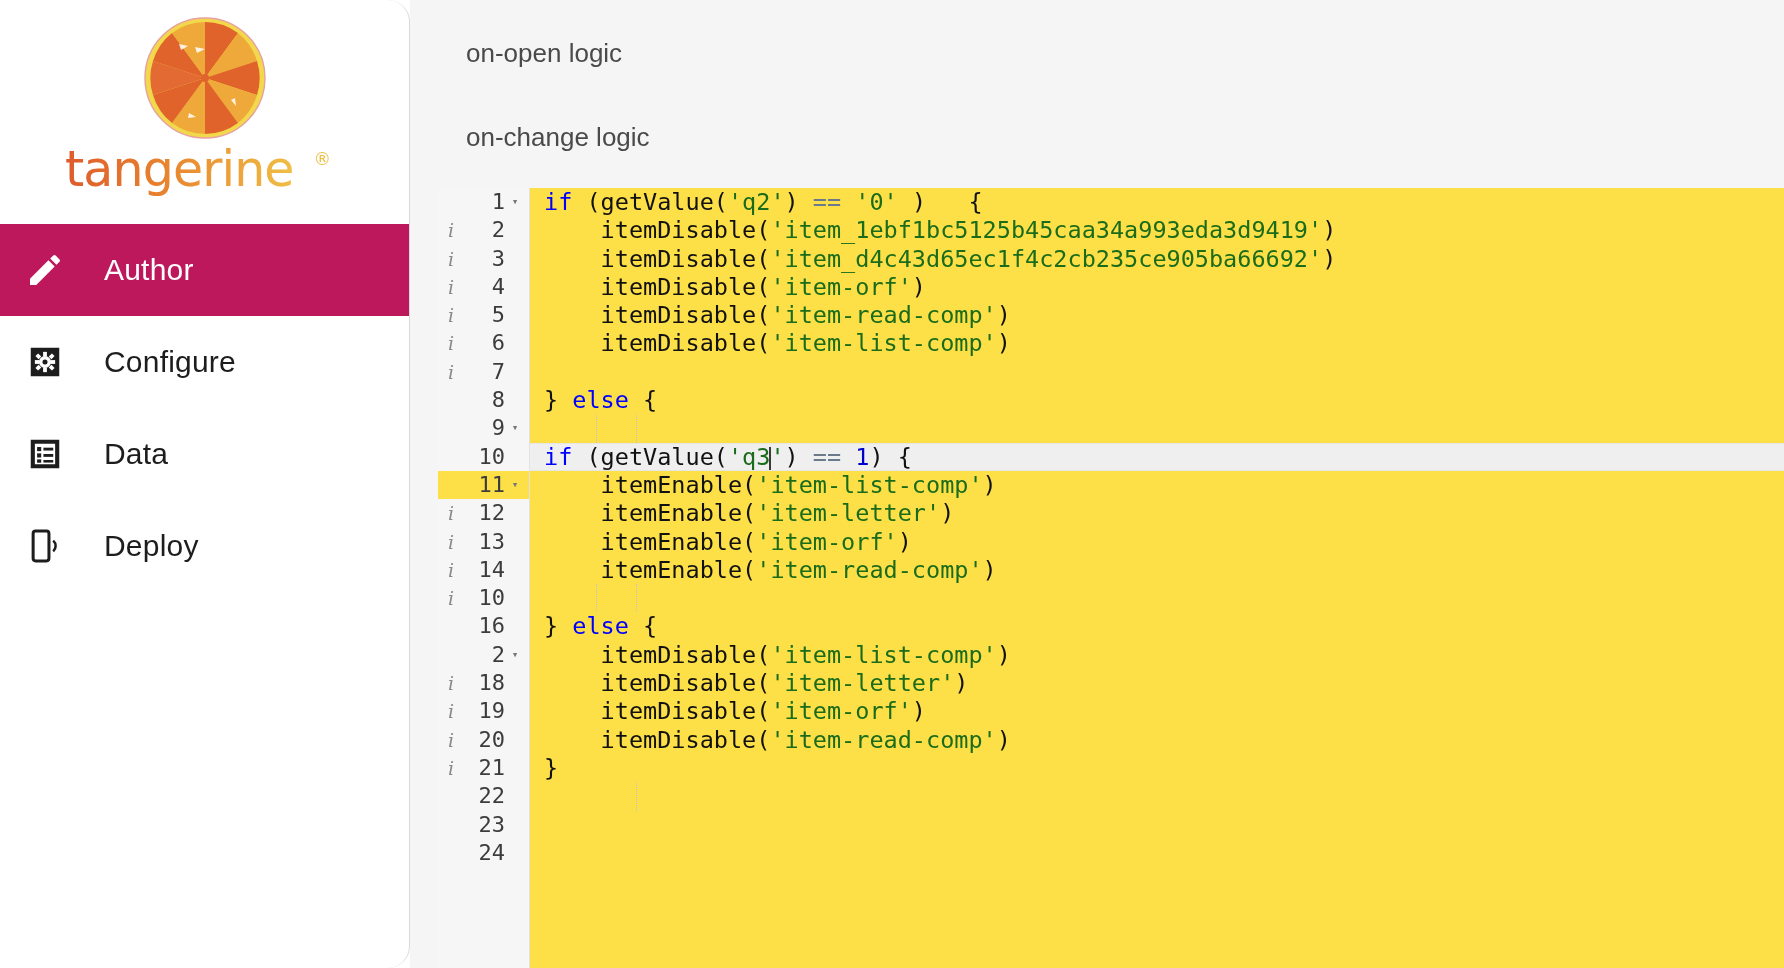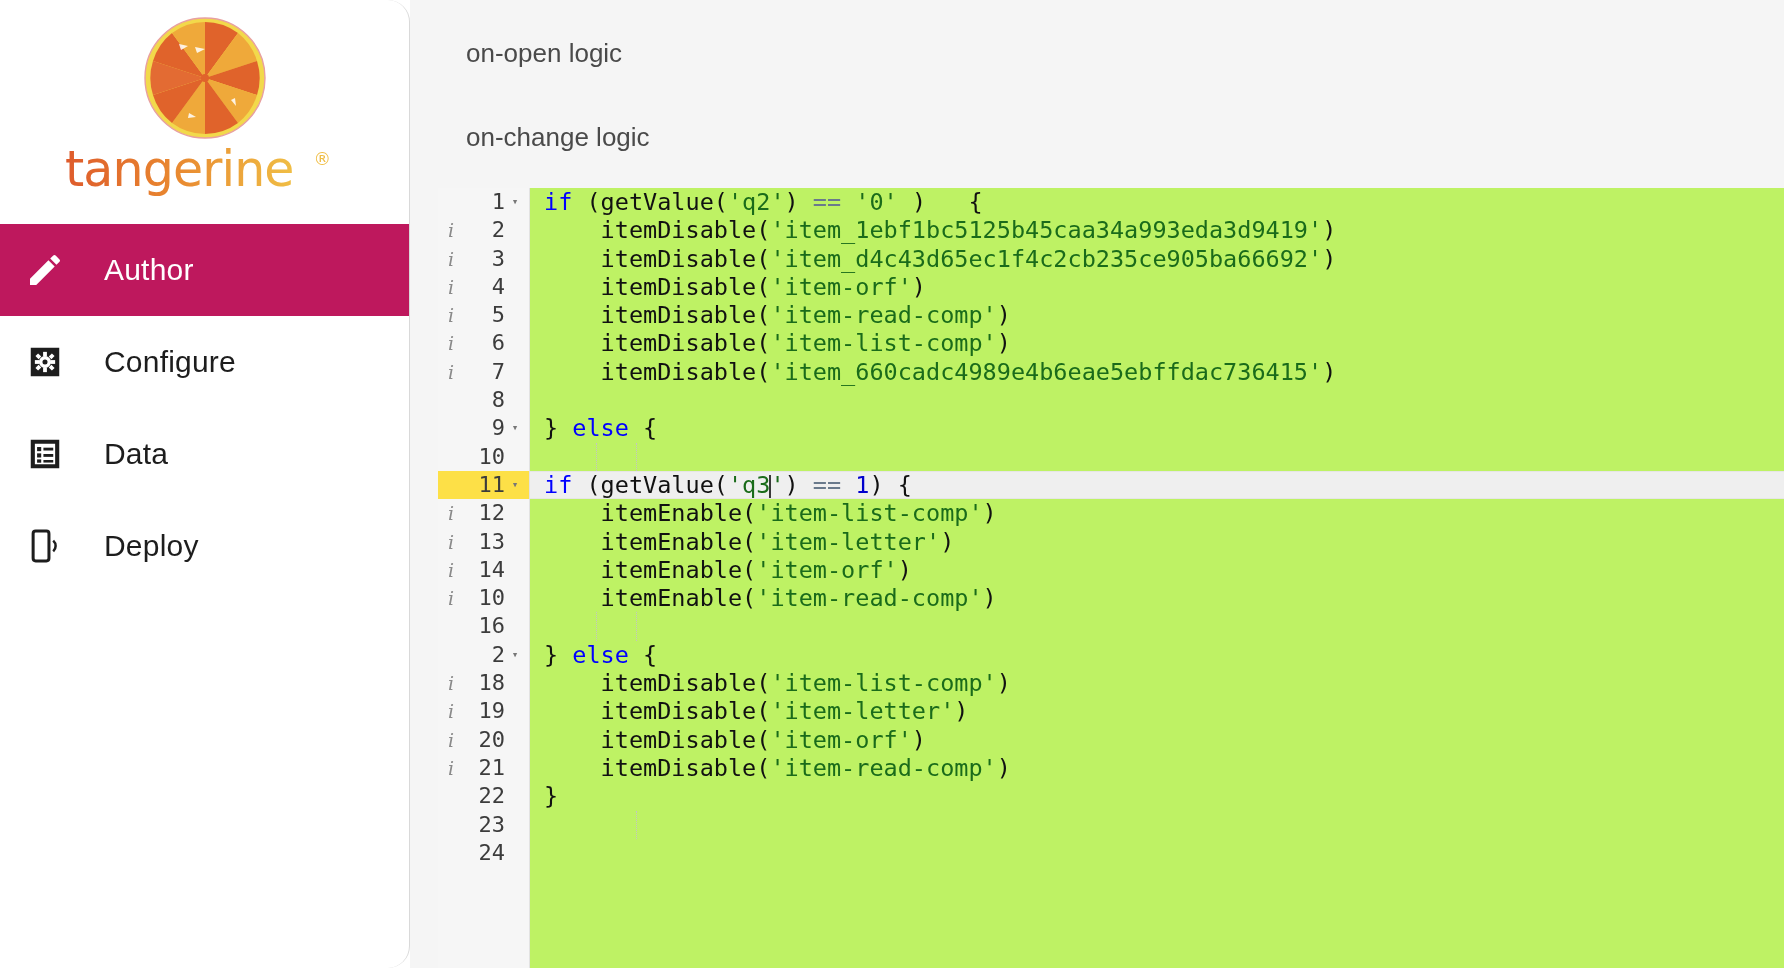--- a/index.html
+++ b/index.html
@@ -104,21 +104,21 @@
   .g-fold {
     width: 16px; text-align: center;
     font-size: 11px; color: #777;
     margin-left: 2px;
   }
   .g-fold.empty { visibility: hidden; }
 
   .code {
     flex: 1 1 auto;
     position: relative;
-    background: #bef264;
+    background: #fde047;
     overflow: hidden;
   }
   .c-row {
     height: 28.3px;
     white-space: pre;
     padding-left: 14px;
     position: relative;
     color: #111;
   }
   .c-row.active { background: #efefef; }
@@ -365,21 +365,20 @@
             <span class="g-fold empty">▾</span>
           </div>
         </div>
       <div class="code" id="code">
           <div class="c-row"><span class="kw">if</span><span class="punc"> (getValue(</span><span class="str">'q2'</span><span class="punc">) </span><span class="op">==</span><span class="punc"> </span><span class="str">'0'</span><span class="punc"> )   {</span></div>
           <div class="c-row"><span class="punc">    itemDisable(</span><span class="str">'item_1ebf1bc5125b45caa34a993eda3d9419'</span><span class="punc">)</span></div>
           <div class="c-row"><span class="punc">    itemDisable(</span><span class="str">'item_d4c43d65ec1f4c2cb235ce905ba66692'</span><span class="punc">)</span></div>
           <div class="c-row"><span class="punc">    itemDisable(</span><span class="str">'item-orf'</span><span class="punc">)</span></div>
           <div class="c-row"><span class="punc">    itemDisable(</span><span class="str">'item-read-comp'</span><span class="punc">)</span></div>
           <div class="c-row"><span class="punc">    itemDisable(</span><span class="str">'item-list-comp'</span><span class="punc">)</span></div>
-          <div class="c-row"><span class="punc">    itemDisable(</span><span class="str">'item_660cadc4989e4b6eae5ebffdac736415'</span><span class="punc">)</span></div>
           <div class="c-row">&nbsp;</div>
           <div class="c-row"><span class="punc">} </span><span class="kw">else</span><span class="punc"> {</span></div>
           <div class="c-row">&nbsp;<span class="indent-guide" style="left: 66px;"></span><span class="indent-guide" style="left: 106px;"></span></div>
           <div class="c-row active"><span class="kw">if</span><span class="punc"> (getValue(</span><span class="str">'q3</span><span class="caret"></span><span class="str">'</span><span class="punc">) </span><span class="op">==</span><span class="punc"> </span><span class="num">1</span><span class="punc">) {</span><span class="row-sep" style="top: 0px;"></span><span class="row-sep" style="top: 27px;"></span></div>
           <div class="c-row"><span class="punc">    itemEnable(</span><span class="str">'item-list-comp'</span><span class="punc">)</span></div>
           <div class="c-row"><span class="punc">    itemEnable(</span><span class="str">'item-letter'</span><span class="punc">)</span></div>
           <div class="c-row"><span class="punc">    itemEnable(</span><span class="str">'item-orf'</span><span class="punc">)</span></div>
           <div class="c-row"><span class="punc">    itemEnable(</span><span class="str">'item-read-comp'</span><span class="punc">)</span></div>
           <div class="c-row">&nbsp;<span class="indent-guide" style="left: 66px;"></span><span class="indent-guide" style="left: 106px;"></span></div>
           <div class="c-row"><span class="punc">} </span><span class="kw">else</span><span class="punc"> {</span></div>

